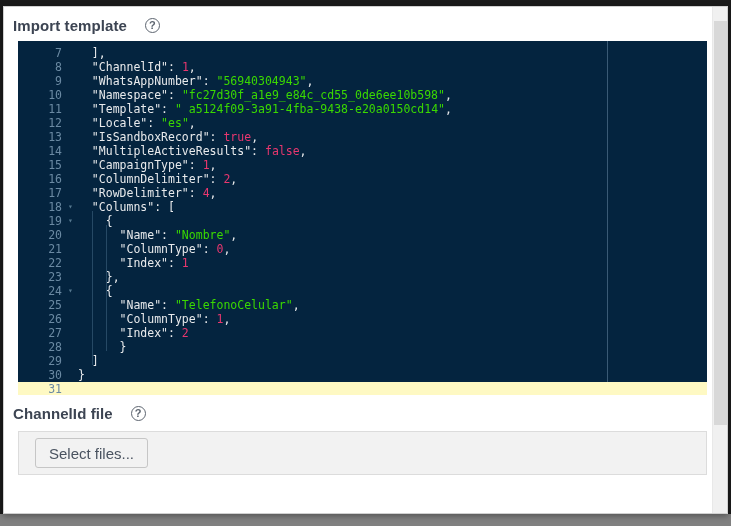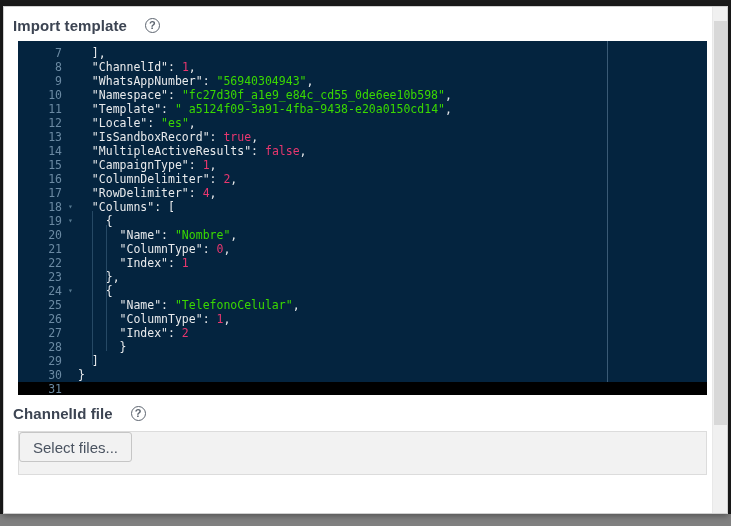--- a/index.html
+++ b/index.html
@@ -138,21 +138,21 @@
     line-height: 14px;
     white-space: pre;
   }
   .code-line {
     height: 14px;
     display: flex;
     align-items: center;
     position: relative;
   }
   .code-line.active {
-    background: #000000;
+    background: #fef9c3;
   }
   .gutter {
     width: 47px;
     min-width: 47px;
     text-align: right;
     color: #6b8aa3;
     padding-right: 3px;
     font-size: 11.5px;
     user-select: none;
   }
@@ -192,21 +192,22 @@
 
   
   .contacts-section { }
   .file-input-bar {
     margin: 2px 0 0 14px;
     width: 689px;
     height: 44px;
     background: #f2f2f2;
     border: 1px solid #dcdcdc;
     display: flex;
-    align-items: flex-start;
+    align-items: center;
+    padding-left: 16px;
   }
   .select-files-btn {
     background: #f2f2f2;
     border: 1px solid #c6c6c6;
     border-radius: 3px;
     height: 30px;
     padding: 0 13px;
     font-size: 15px;
     color: #4a5360;
     font-family: "Liberation Sans", sans-serif;

